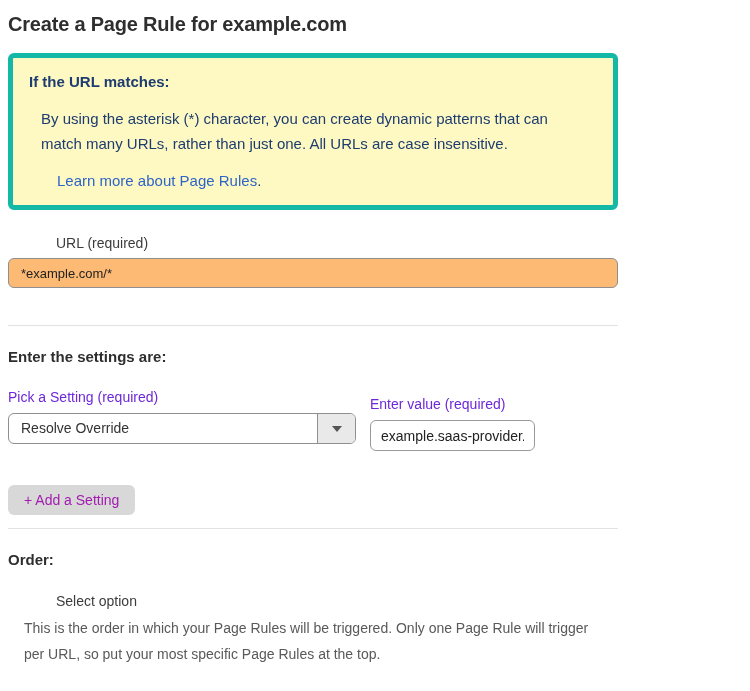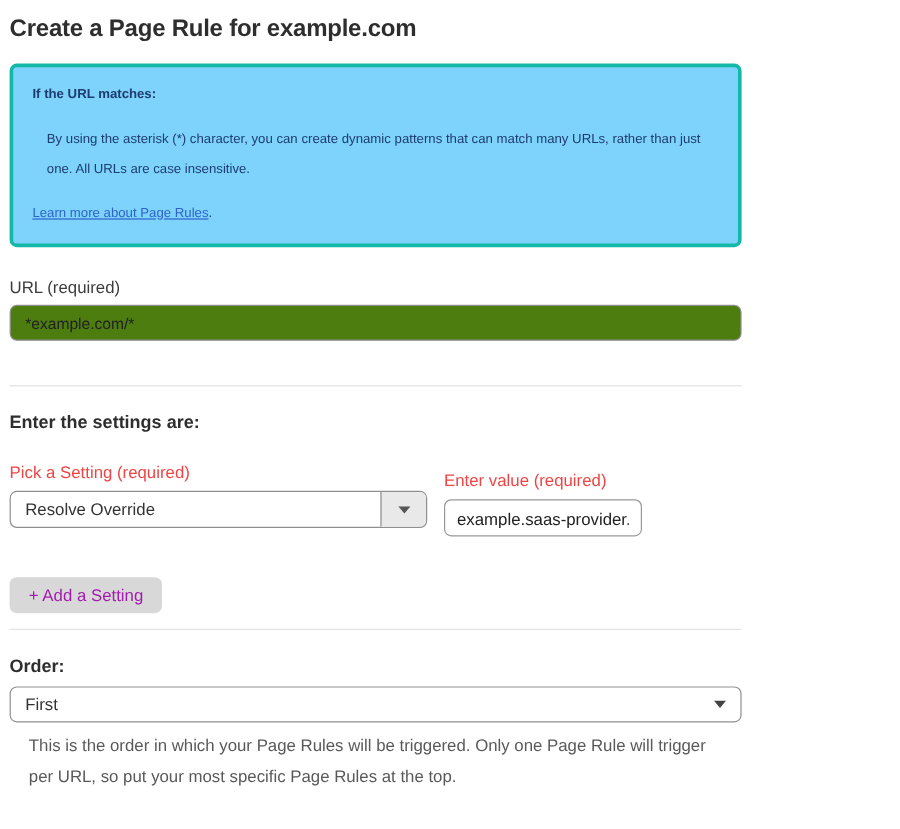--- a/index.html
+++ b/index.html
@@ -16,49 +16,50 @@
     font-size: 20px;
     font-weight: bold;
     color: #2e2e2e;
     margin: 0;
     padding-top: 13px;
     letter-spacing: -0.2px;
   }
 
   .info-box {
     margin-top: 17px;
-    background: #7dd3fc;
-    border: 3px solid #14b8a6;
+    background: #fef9c3;
+    border: 5px solid #14b8a6;
     border-radius: 6px;
     padding: 11px 16px 12px;
-    font-size: 11px;
+    font-size: 15px;
     line-height: 25px;
     color: #1d3c6f;
   }
   .info-heading { font-weight: bold; }
   .info-body { margin: 12px; }
   .info-link {
     color: #2e64c8;
-    text-decoration: underline;
-    cursor: pointer;
+    cursor: pointer;
+    margin-left: 28px;
   }
 
   .field-label {
     display: block;
     font-size: 14px;
     color: #3c3c3c;
     margin-top: 25px;
+    margin-left: 48px;
   }
 
   .url-input {
     display: block;
     width: 100%;
     height: 30px;
     margin-top: 7px;
-    background: #4d7c0f;
+    background: #fdba74;
     border: 1px solid #8f8f8f;
     border-radius: 6px;
     padding: 0 12px;
     font-size: 13px;
     color: #222;
     font-family: "Liberation Sans", sans-serif;
     outline: none;
   }
 
   .divider {
@@ -71,21 +72,21 @@
   .section-heading {
     font-size: 15px;
     font-weight: bold;
     color: #2e2e2e;
     margin: 22px 0 0;
   }
 
   .settings-row { display: flex; margin-top: 24px; }
   .col-setting { width: 348px; }
   .col-value { margin-left: 14px; margin-top: 7px; width: 165px; }
-  .col-label { display: block; font-size: 14px; color: #ef4444; }
+  .col-label { display: block; font-size: 14px; color: #6d28d9; }
 
   .dropdown {
     margin-top: 8px;
     height: 31px;
     display: flex;
     border: 1px solid #8f8f8f;
     border-radius: 6px;
     background: #fff;
     overflow: hidden;
     cursor: pointer;
@@ -205,24 +206,21 @@
       <input class="value-input" type="text" value="example.saas-provider.com" style="">
     </div>
   </div>
 
   <button class="add-setting-btn">+ Add a Setting</button>
 
   <hr class="divider tight">
 
   <h2 class="section-heading">Order:</h2>
 
-  <div class="select-box">
-    <span>First</span>
-    <span class="tri-down"></span>
-  </div>
+  <label class="field-label">Select option</label>
 
   <p class="help-text">This is the order in which your Page Rules will be triggered. Only one Page Rule will trigger per URL, so put your most specific Page Rules at the top.</p>
 
   
 
   
 
 </div>
 
 </body></html>

